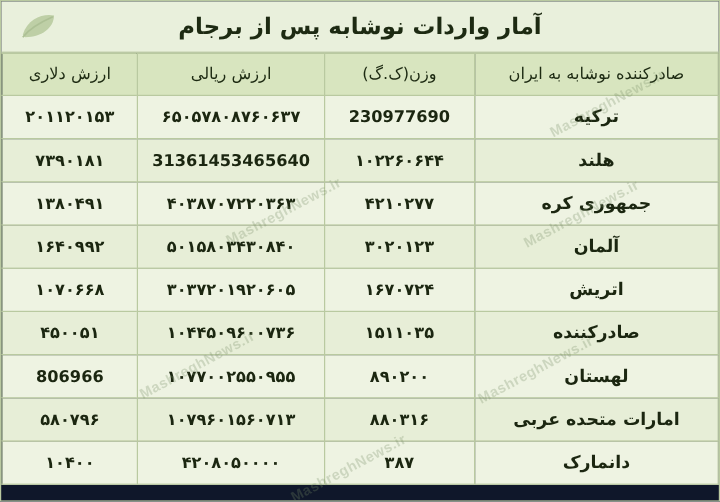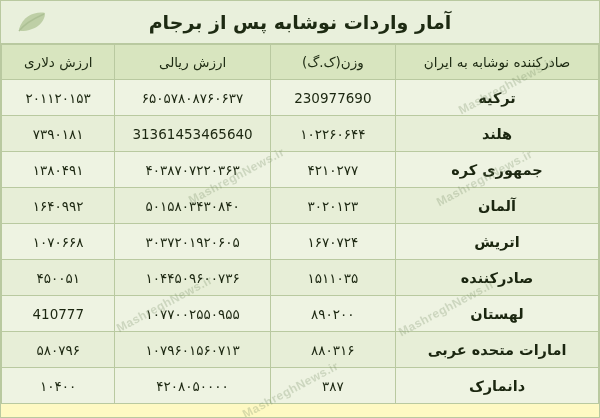--- a/index.html
+++ b/index.html
@@ -10,21 +10,21 @@
     width: 600px;
     height: 418px;
     background: #ffffff;
     font-family: "DejaVu Sans", "Liberation Sans", sans-serif;
     overflow: hidden;
   }
   .sheet {
     position: relative;
     width: 600px;
     height: 418px;
-    background: #fef9c3;
+    background: #0f172a;
     box-sizing: border-box;
     border: 1px solid #b9c9a0;
     overflow: hidden;
   }
   .title-bar {
     height: 42px;
     background: #e9f0dc;
     display: flex;
     align-items: center;
     justify-content: center;
@@ -66,20 +66,21 @@
   tbody td {
     border: 1px solid #b9c9a0;
     font-size: 13.5px;
     color: #1b2610;
     text-align: center;
     padding: 7px 6px;
     height: 36px;
     box-sizing: border-box;
     background: #eef3e2;
     white-space: nowrap;
+    font-weight: bold;
   }
   tbody tr:nth-child(even) td {
     background: #e7eed7;
   }
   td.country {
     font-weight: bold;
     font-size: 14.5px;
     text-align: center;
   }
   .col-country { width: 34%; }
@@ -162,21 +163,21 @@
       <tr>
         <td class="country">صادرکننده</td>
         <td>۱۵۱۱۰۳۵</td>
         <td>۱۰۴۴۵۰۹۶۰۰۷۳۶</td>
         <td>۴۵۰۰۵۱</td>
       </tr>
       <tr>
         <td class="country">لهستان</td>
         <td>۸۹۰۲۰۰</td>
         <td>۱۰۷۷۰۰۲۵۵۰۹۵۵</td>
-        <td>410777</td>
+        <td>806966</td>
       </tr>
       <tr>
         <td class="country">امارات متحده عربی</td>
         <td>۸۸۰۳۱۶</td>
         <td>۱۰۷۹۶۰۱۵۶۰۷۱۳</td>
         <td>۵۸۰۷۹۶</td>
       </tr>
       <tr>
         <td class="country">دانمارک</td>
         <td>۳۸۷</td>

